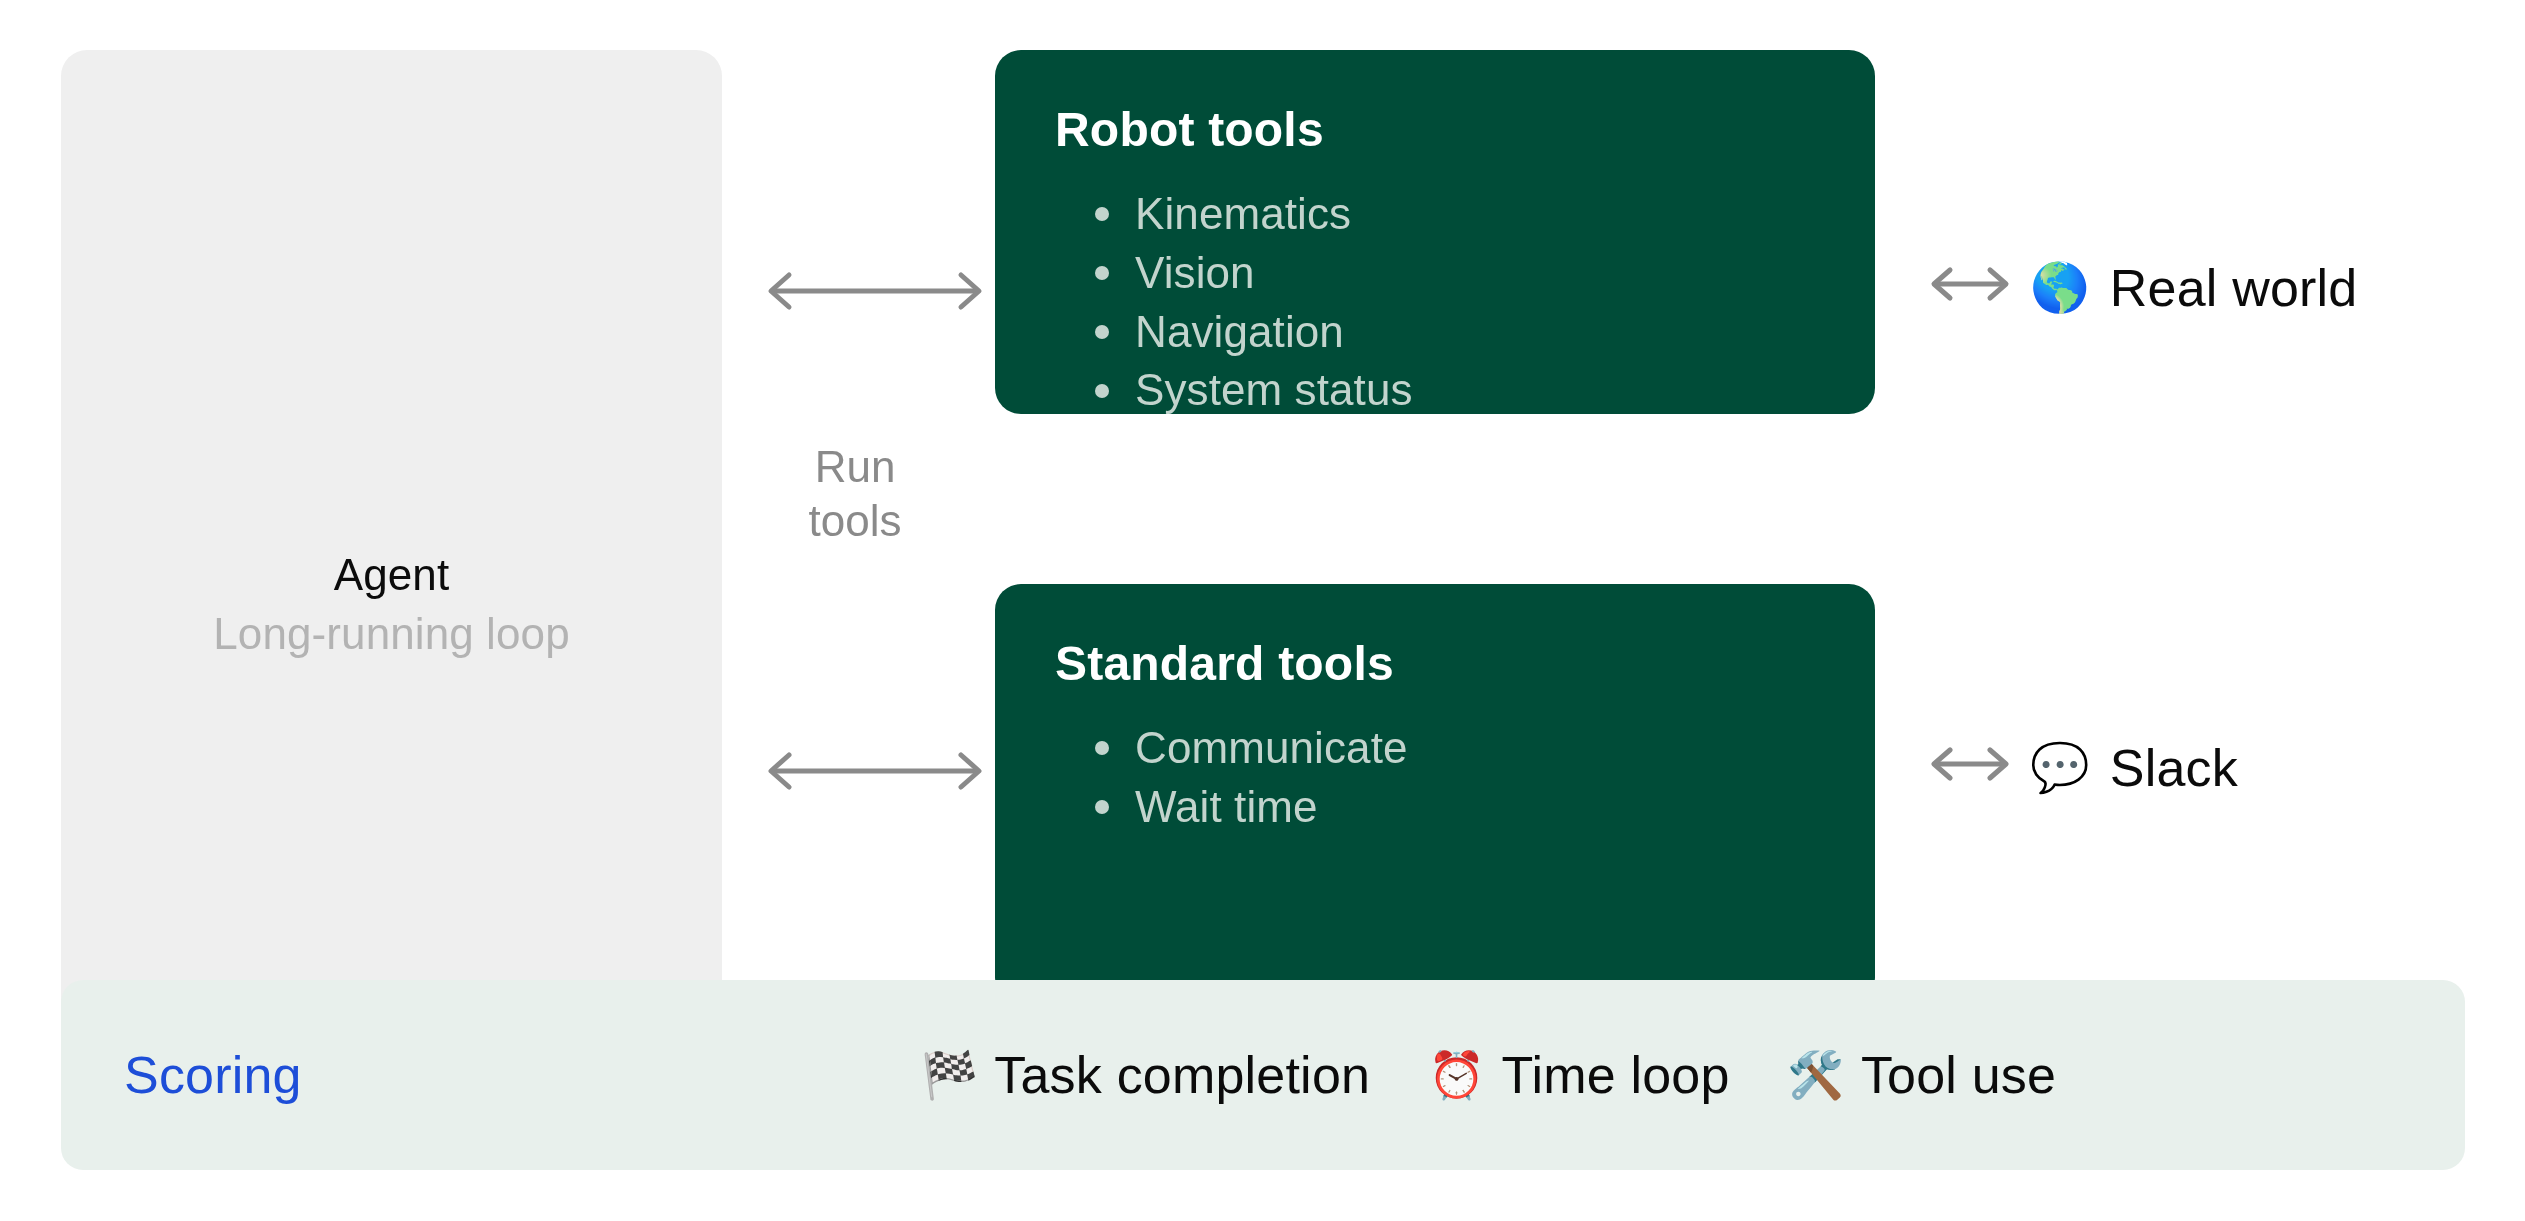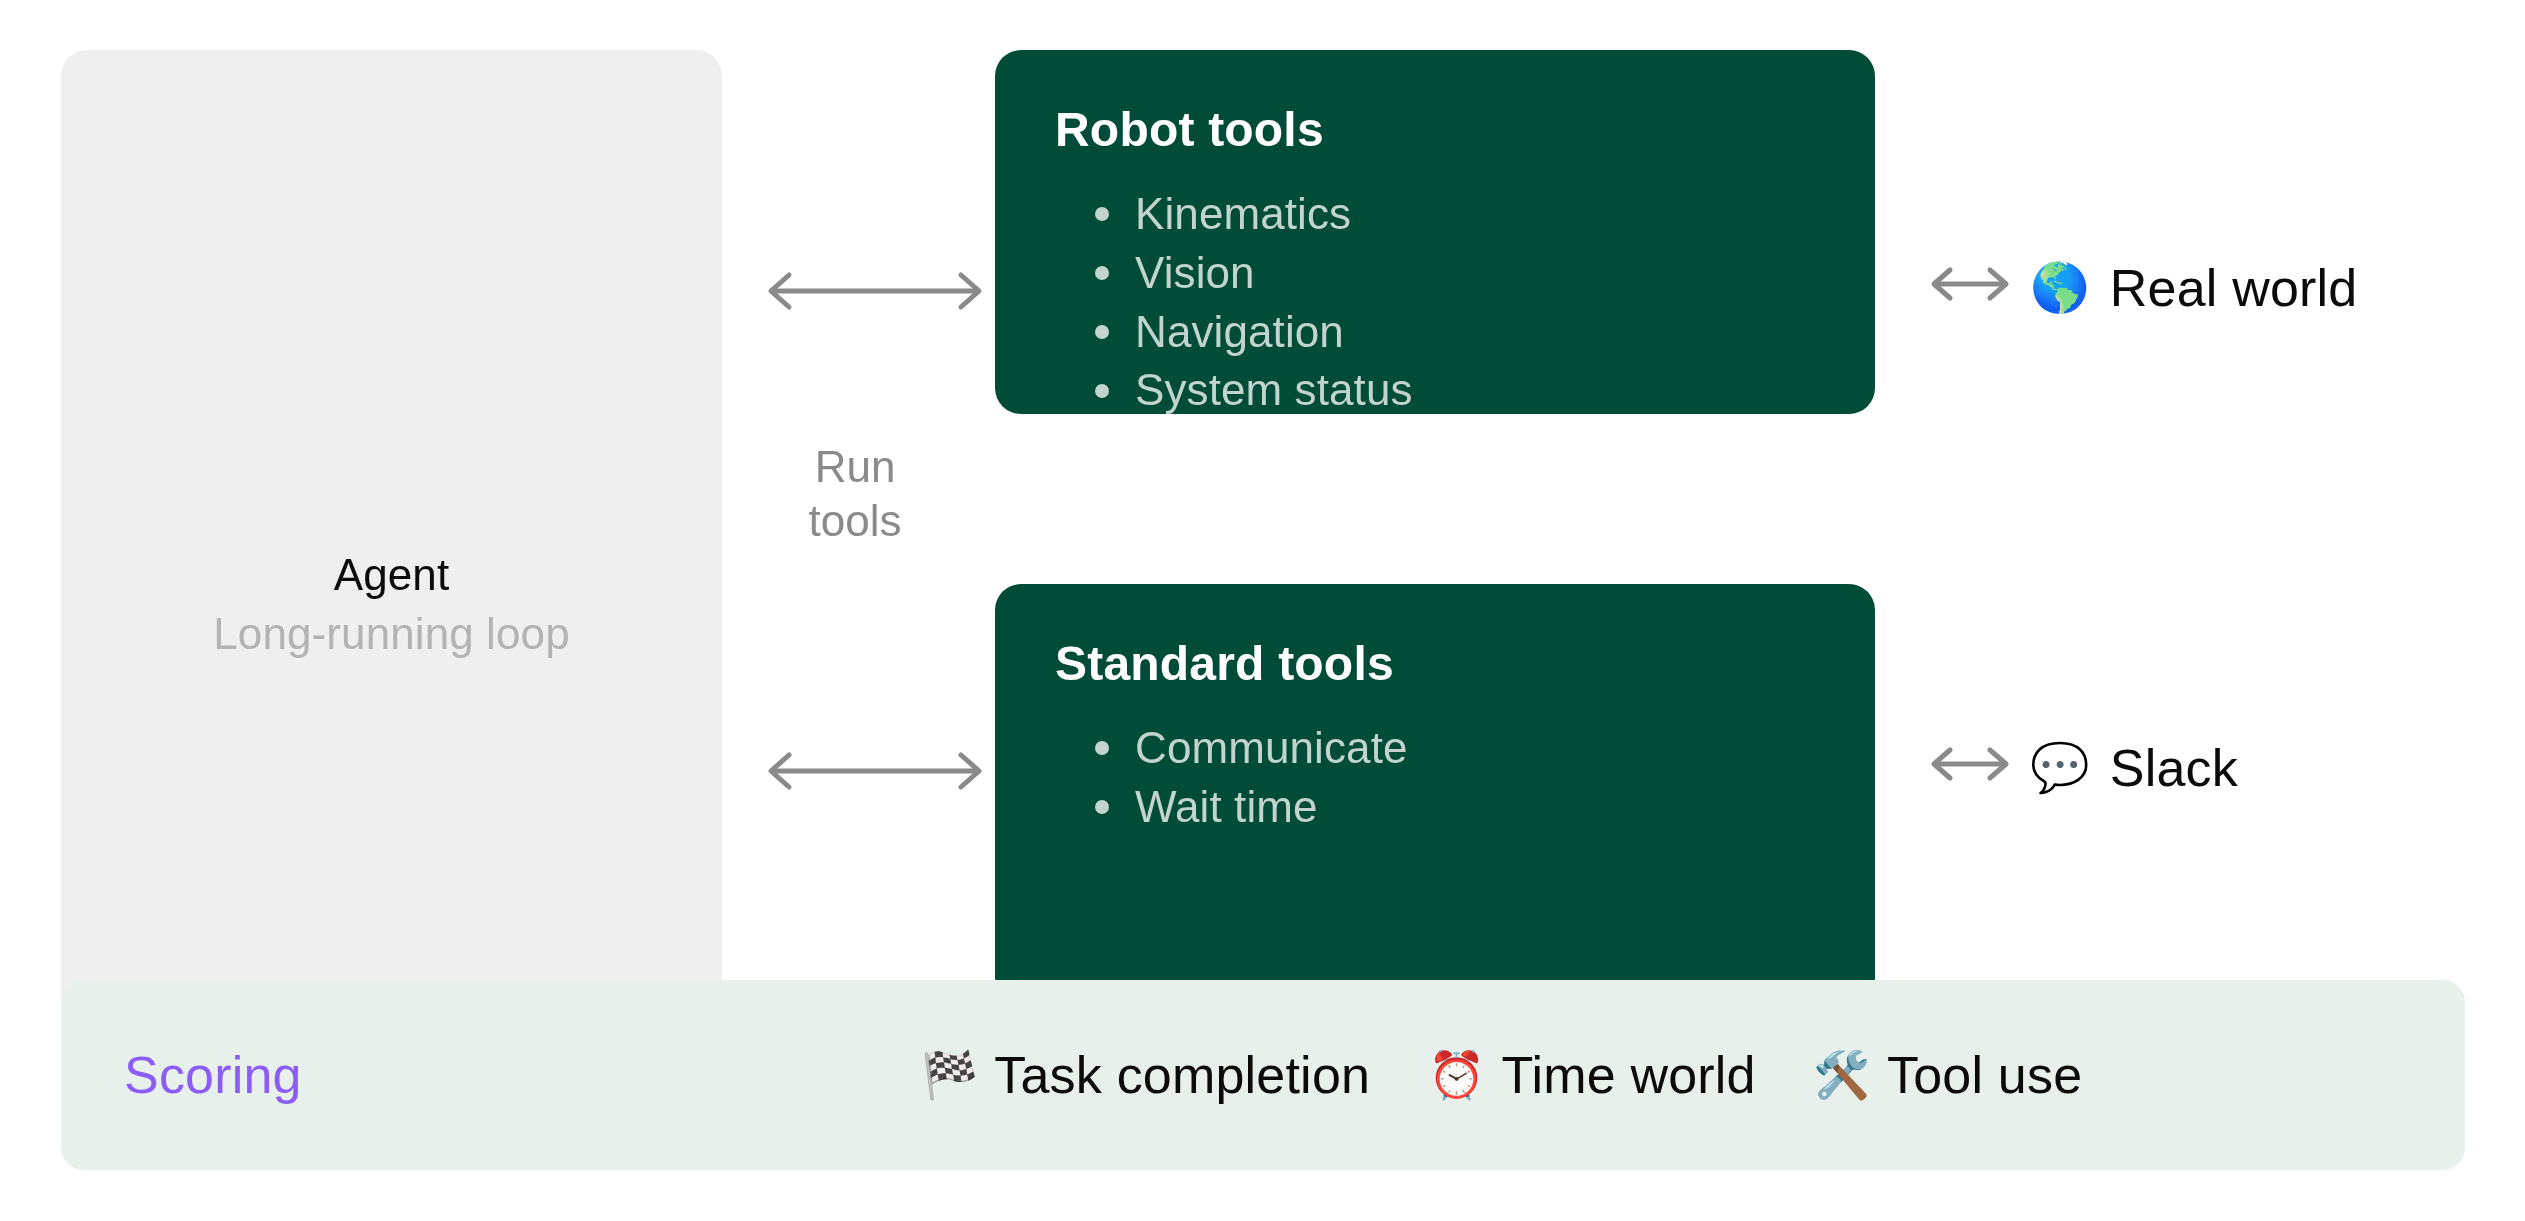--- a/index.html
+++ b/index.html
@@ -145,21 +145,21 @@
     background: #E8F0EC;
     border-radius: 22px;
     display: flex;
     align-items: center;
     box-sizing: border-box;
   }
   .scoring-label {
     position: absolute;
     left: 63px;
     font-size: 52px;
-    color: #8b5cf6;
+    color: #1d4ed8;
     letter-spacing: 0.2px;
   }
   .scoring-metrics {
     position: absolute;
     left: 860px;
     display: flex;
     align-items: center;
     gap: 58px;
   }
   .metric {
@@ -248,21 +248,21 @@
 
   <div class="scoring-bar">
     <div class="scoring-label">Scoring</div>
     <div class="scoring-metrics">
       <div class="metric">
         <span class="metric-emoji">🏁</span>
         <span class="metric-label">Task completion</span>
       </div>
       <div class="metric">
         <span class="metric-emoji">⏰</span>
-        <span class="metric-label">Time world</span>
+        <span class="metric-label">Time loop</span>
       </div>
       <div class="metric">
         <span class="metric-emoji">🛠️</span>
         <span class="metric-label">Tool use</span>
       </div>
     </div>
   </div>
 
 </div>
 

